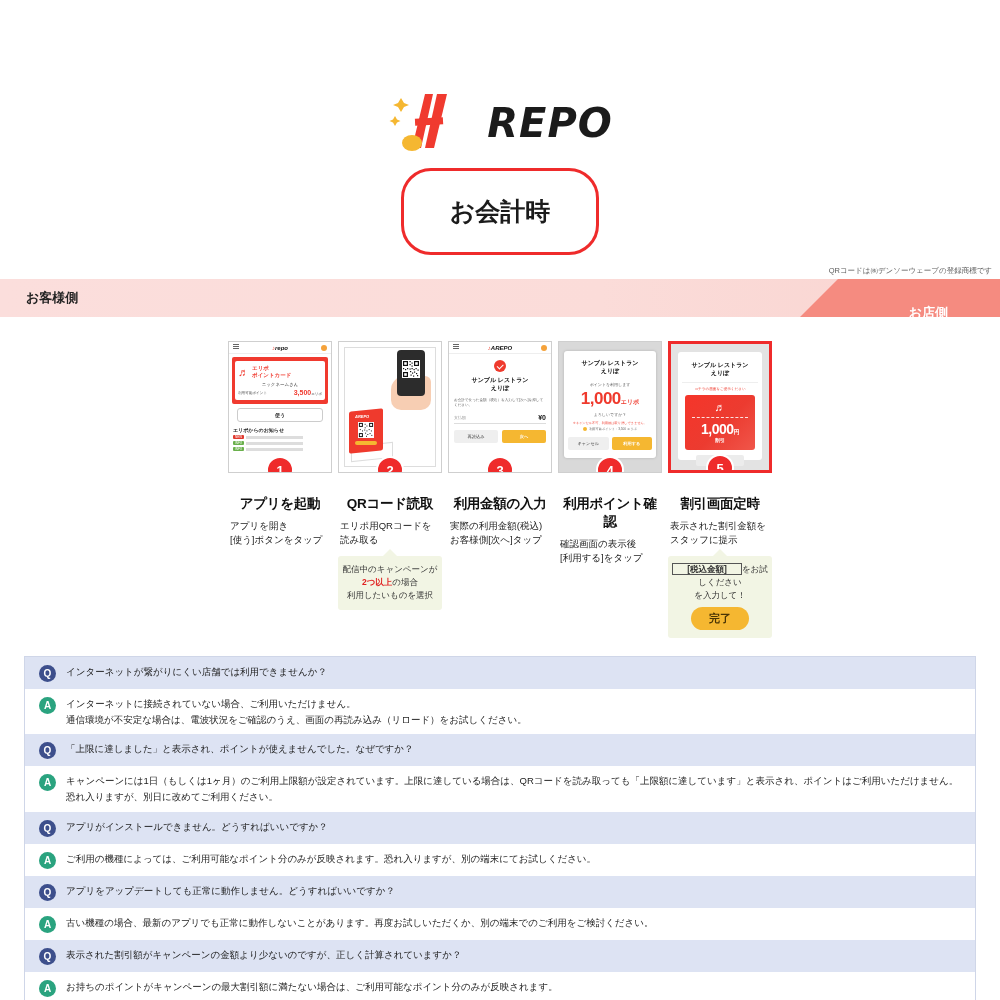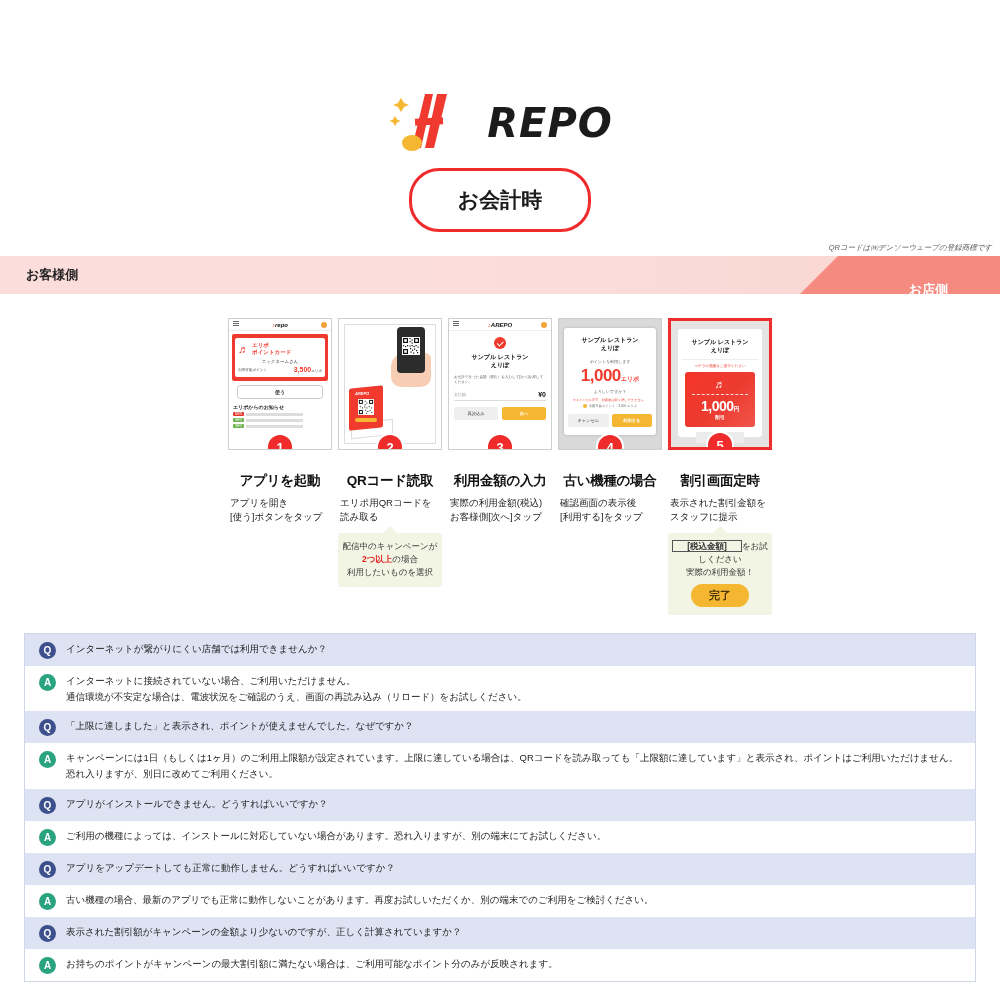--- a/index.html
+++ b/index.html
@@ -36,29 +36,28 @@
     color:#1b1b1b;font-style:italic;
     font-family:"DejaVu Sans","Liberation Sans",sans-serif;
   }
   .logo-sub{
     font-size:28px;font-weight:bold;color:#1b1b1b;margin-left:12px;
     letter-spacing:1px;
   }
   .pill-wrap{margin-top:14px;display:flex;justify-content:center;}
   .pill{
     border:3px solid #ef2b2b;border-radius:30px;
-    padding:15px 46px;font-size:21px;font-weight:bold;color:#1b1b1b;
+    padding:24px 46px;font-size:25px;font-weight:bold;color:#1b1b1b;
     background:#fff;
   }
   .qr-note{
     text-align:right;
     font-size:7.5px;color:#5a5a5a;
     padding-right:8px;
     margin-top:11px;
-    font-style:italic;
   }
 
   
   .band{
     position:relative;
     height:52px;
     margin-top:3px;
     overflow:hidden;
   }
   .band-left{
@@ -465,21 +464,21 @@
             <span class="s4-dot"></span>
             <span>利用可能ポイント：3,500 エリポ</span>
           </div>
           <div class="s4-btns">
             <div class="btn-grey">キャンセル</div>
             <div class="btn-yellow">利用する</div>
           </div>
         </div>
         <div class="numbadge">4</div>
       </div>
-      <div class="step-title">古い機種の場合</div>
+      <div class="step-title">利用ポイント確認</div>
       <div class="step-desc">
         <span>確認画面の表示後</span><br><span>[利用する]をタップ</span>
       </div>
     </div>
 
     <div class="step highlight">
       <div class="shot">
         <div class="s5-bg"></div>
         <div class="s5-card">
           <div class="shopname">
@@ -495,21 +494,21 @@
           <div class="s5-back">閉じる</div>
         </div>
         <div class="numbadge">5</div>
       </div>
       <div class="step-title">割引画面定時</div>
       <div class="step-desc">
         <span>表示された割引金額を</span><br><span>スタッフに提示</span>
       </div>
       <div class="callout">
         <span class="boxed">[税込金額]</span><span>をお試しください</span><br>
-        <span>実際の利用金額！</span><br>
+        <span>を入力して！</span><br>
         <span class="done-btn">完了</span>
       </div>
     </div>
   </div>
 
   <div class="faq">
     <div id="faq-list">
         <div class="faq-row q">
           <div class="badge q">Q</div>
           <div class="faq-text">インターネットが繋がりにくい店舗では利用できませんか？</div>
@@ -525,21 +524,21 @@
         <div class="faq-row a">
           <div class="badge a">A</div>
           <div class="faq-text">キャンペーンには1日（もしくは1ヶ月）のご利用上限額が設定されています。上限に達している場合は、QRコードを読み取っても「上限額に達しています」と表示され、ポイントはご利用いただけません。恐れ入りますが、別日に改めてご利用ください。</div>
         </div>
         <div class="faq-row q">
           <div class="badge q">Q</div>
           <div class="faq-text">アプリがインストールできません。どうすればいいですか？</div>
         </div>
         <div class="faq-row a">
           <div class="badge a">A</div>
-          <div class="faq-text">ご利用の機種によっては、インストールに対応していない場合があります。恐れ入りますが、別の端末にてお試しください。</div>
+          <div class="faq-text">ご利用の機種によっては、ご利用可能なポイント分のみが反映されます。恐れ入りますが、別の端末にてお試しください。</div>
         </div>
         <div class="faq-row q">
           <div class="badge q">Q</div>
           <div class="faq-text">アプリをアップデートしても正常に動作しません。どうすればいいですか？</div>
         </div>
         <div class="faq-row a">
           <div class="badge a">A</div>
           <div class="faq-text">古い機種の場合、最新のアプリでも正常に動作しないことがあります。再度お試しいただくか、別の端末でのご利用をご検討ください。</div>
         </div>
         <div class="faq-row q">

